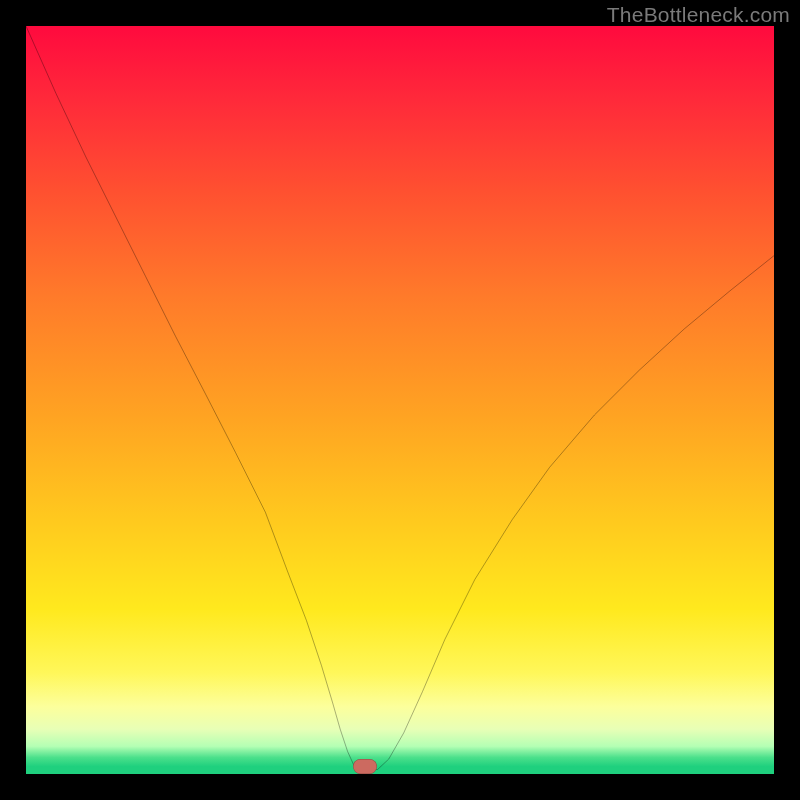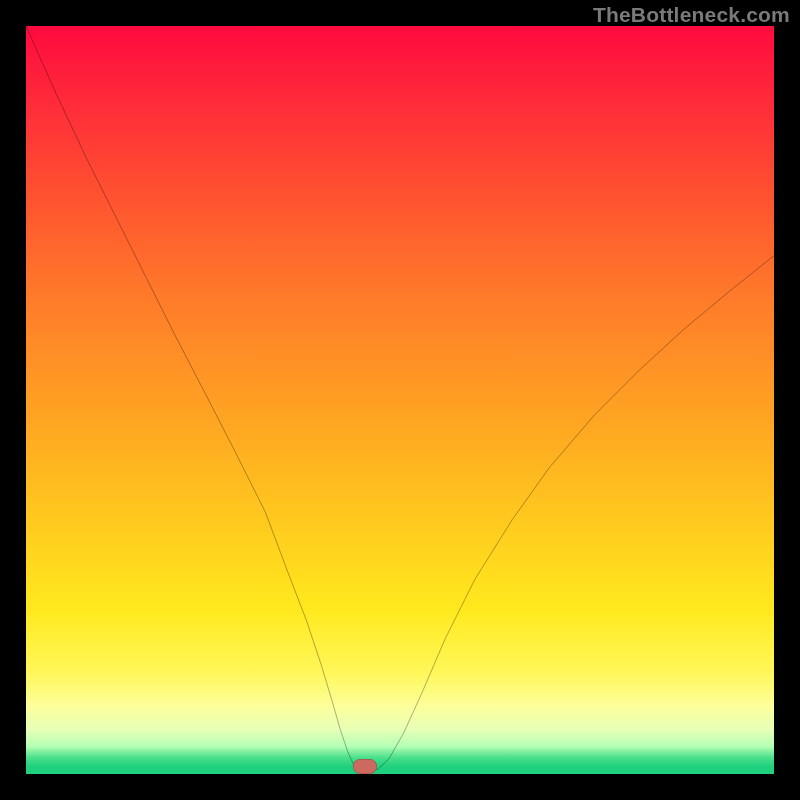--- a/index.html
+++ b/index.html
@@ -54,21 +54,21 @@
     border-radius: 9px;
     background: #cc6a60;
     box-shadow: 0 0 0 0.5px rgba(0,0,0,0.3) inset;
   }
   .watermark {
     position: absolute;
     top: 3px;
     right: 10px;
     color: #7a7a7a;
     font-size: 21px;
-    font-weight: 700;
+    font-weight: 400;
     letter-spacing: 0.2px;
     user-select: none;
     margin-left: 44px;
   }
 </style>
 </head>
 <body>
 
 <div class="frame">
   <div class="plot">

